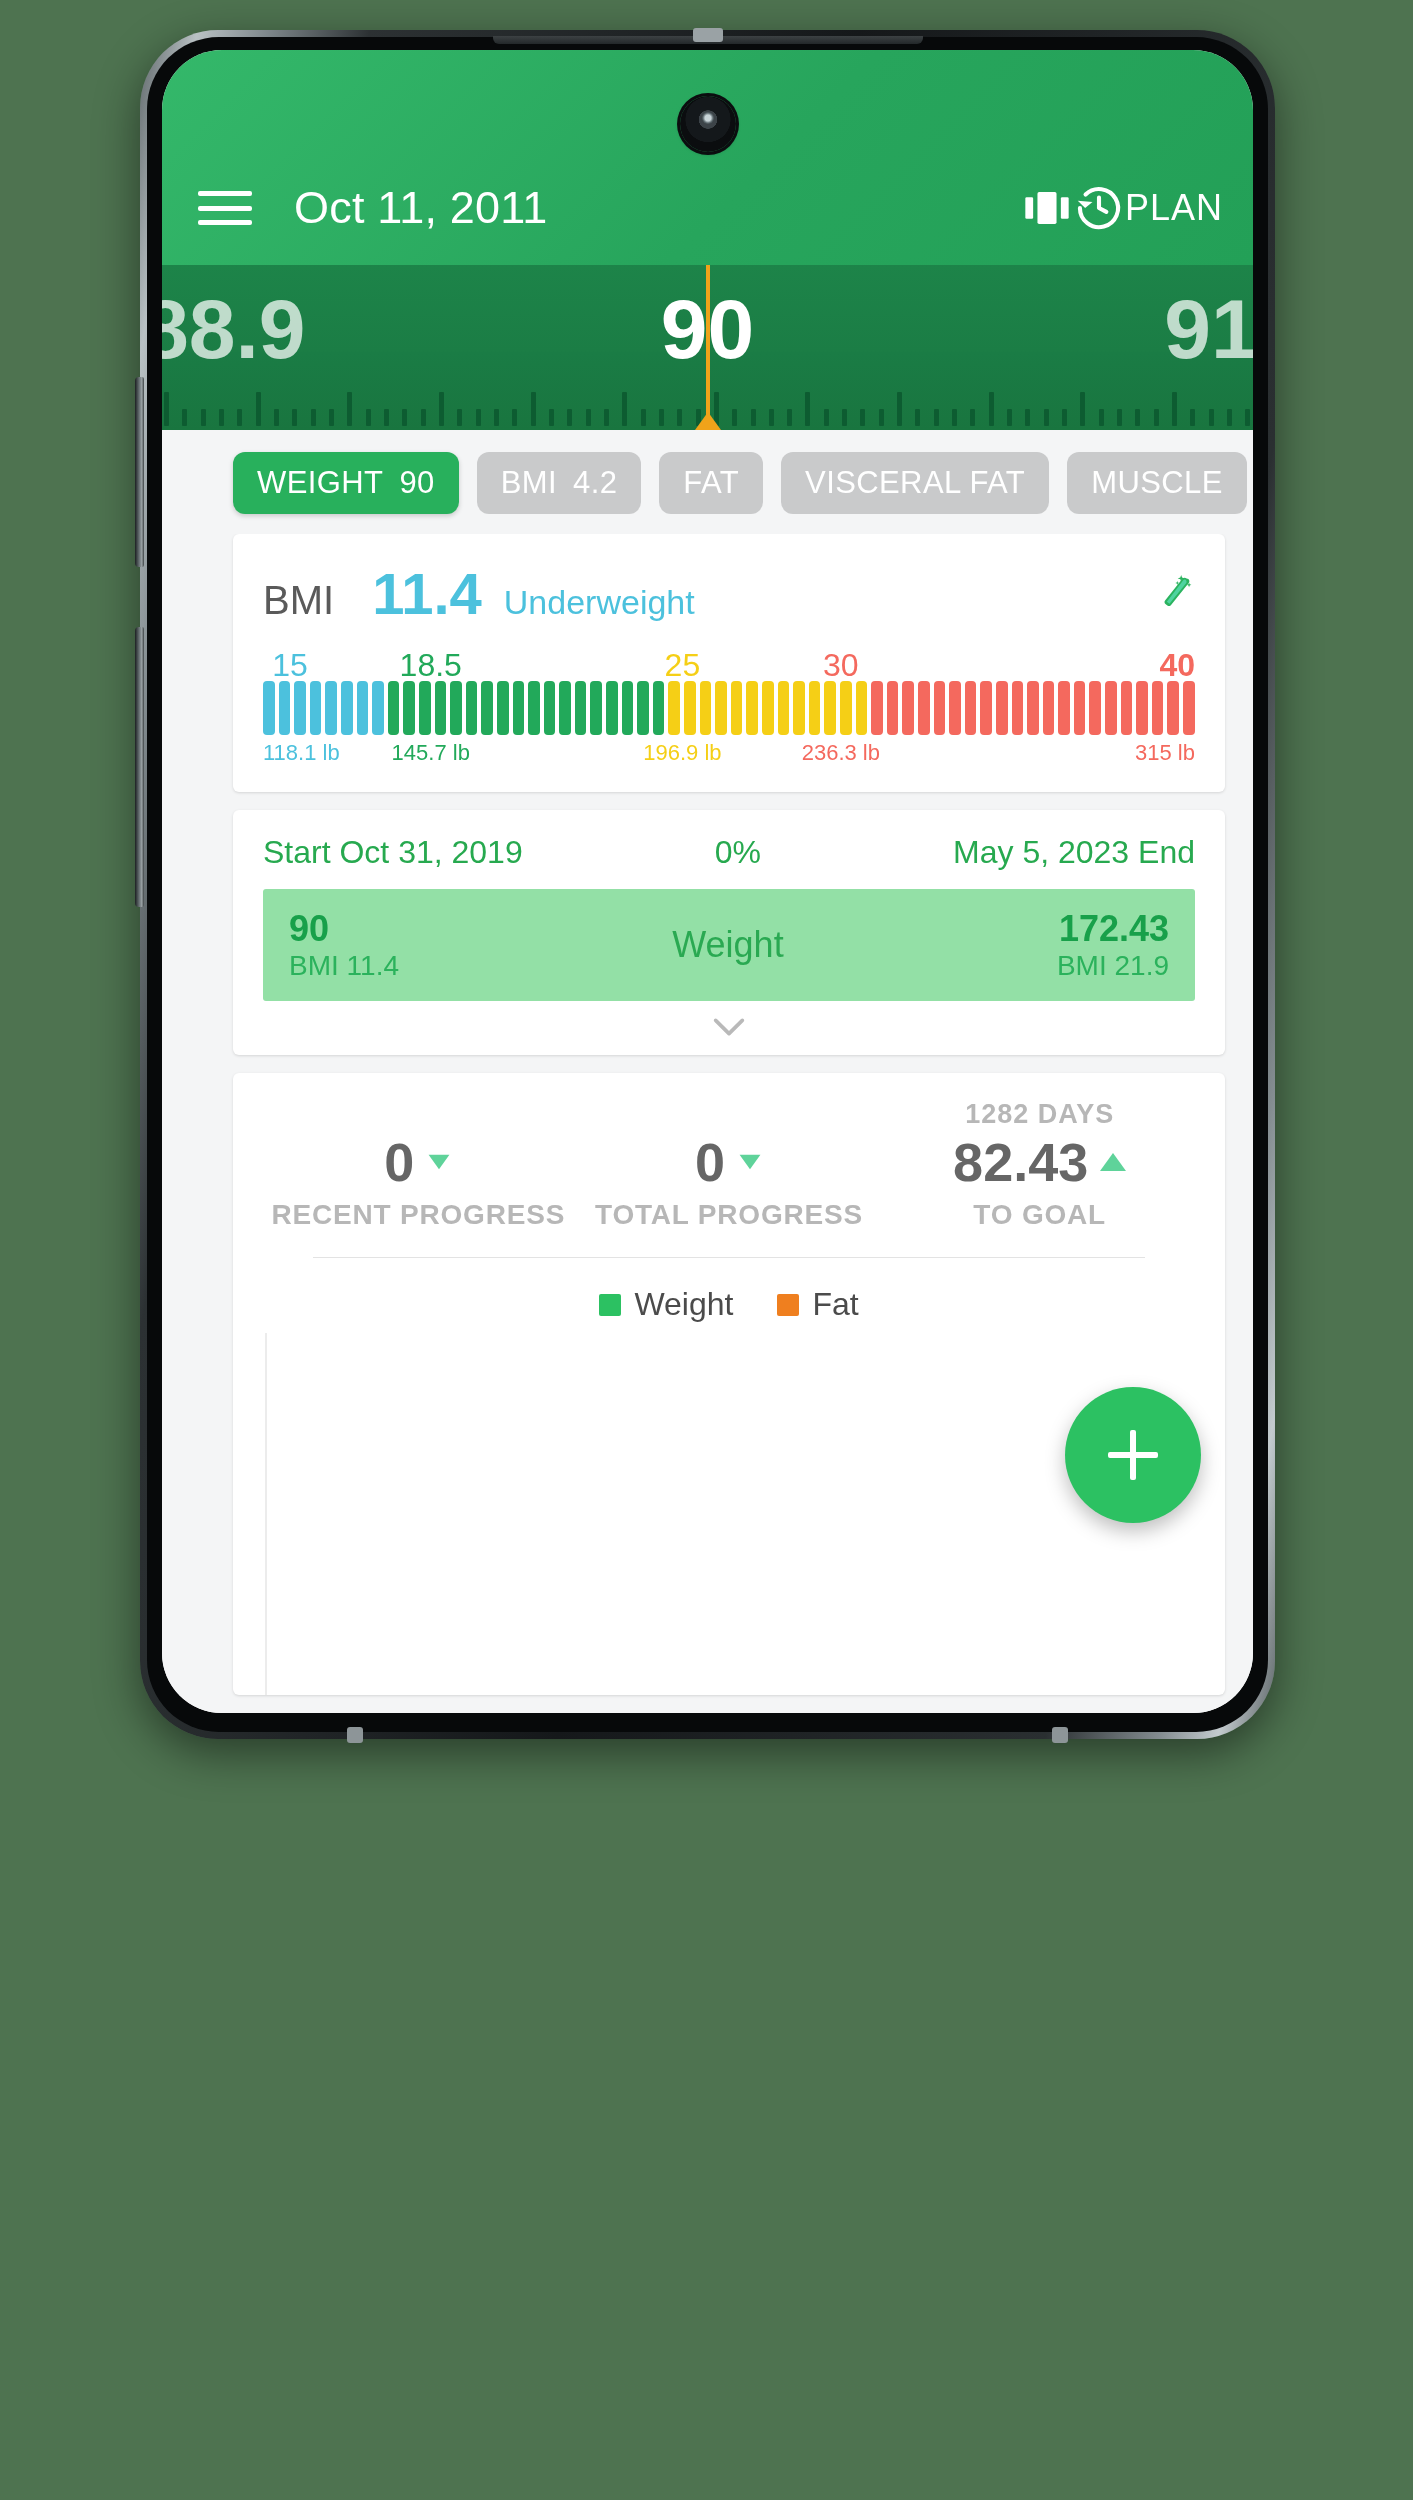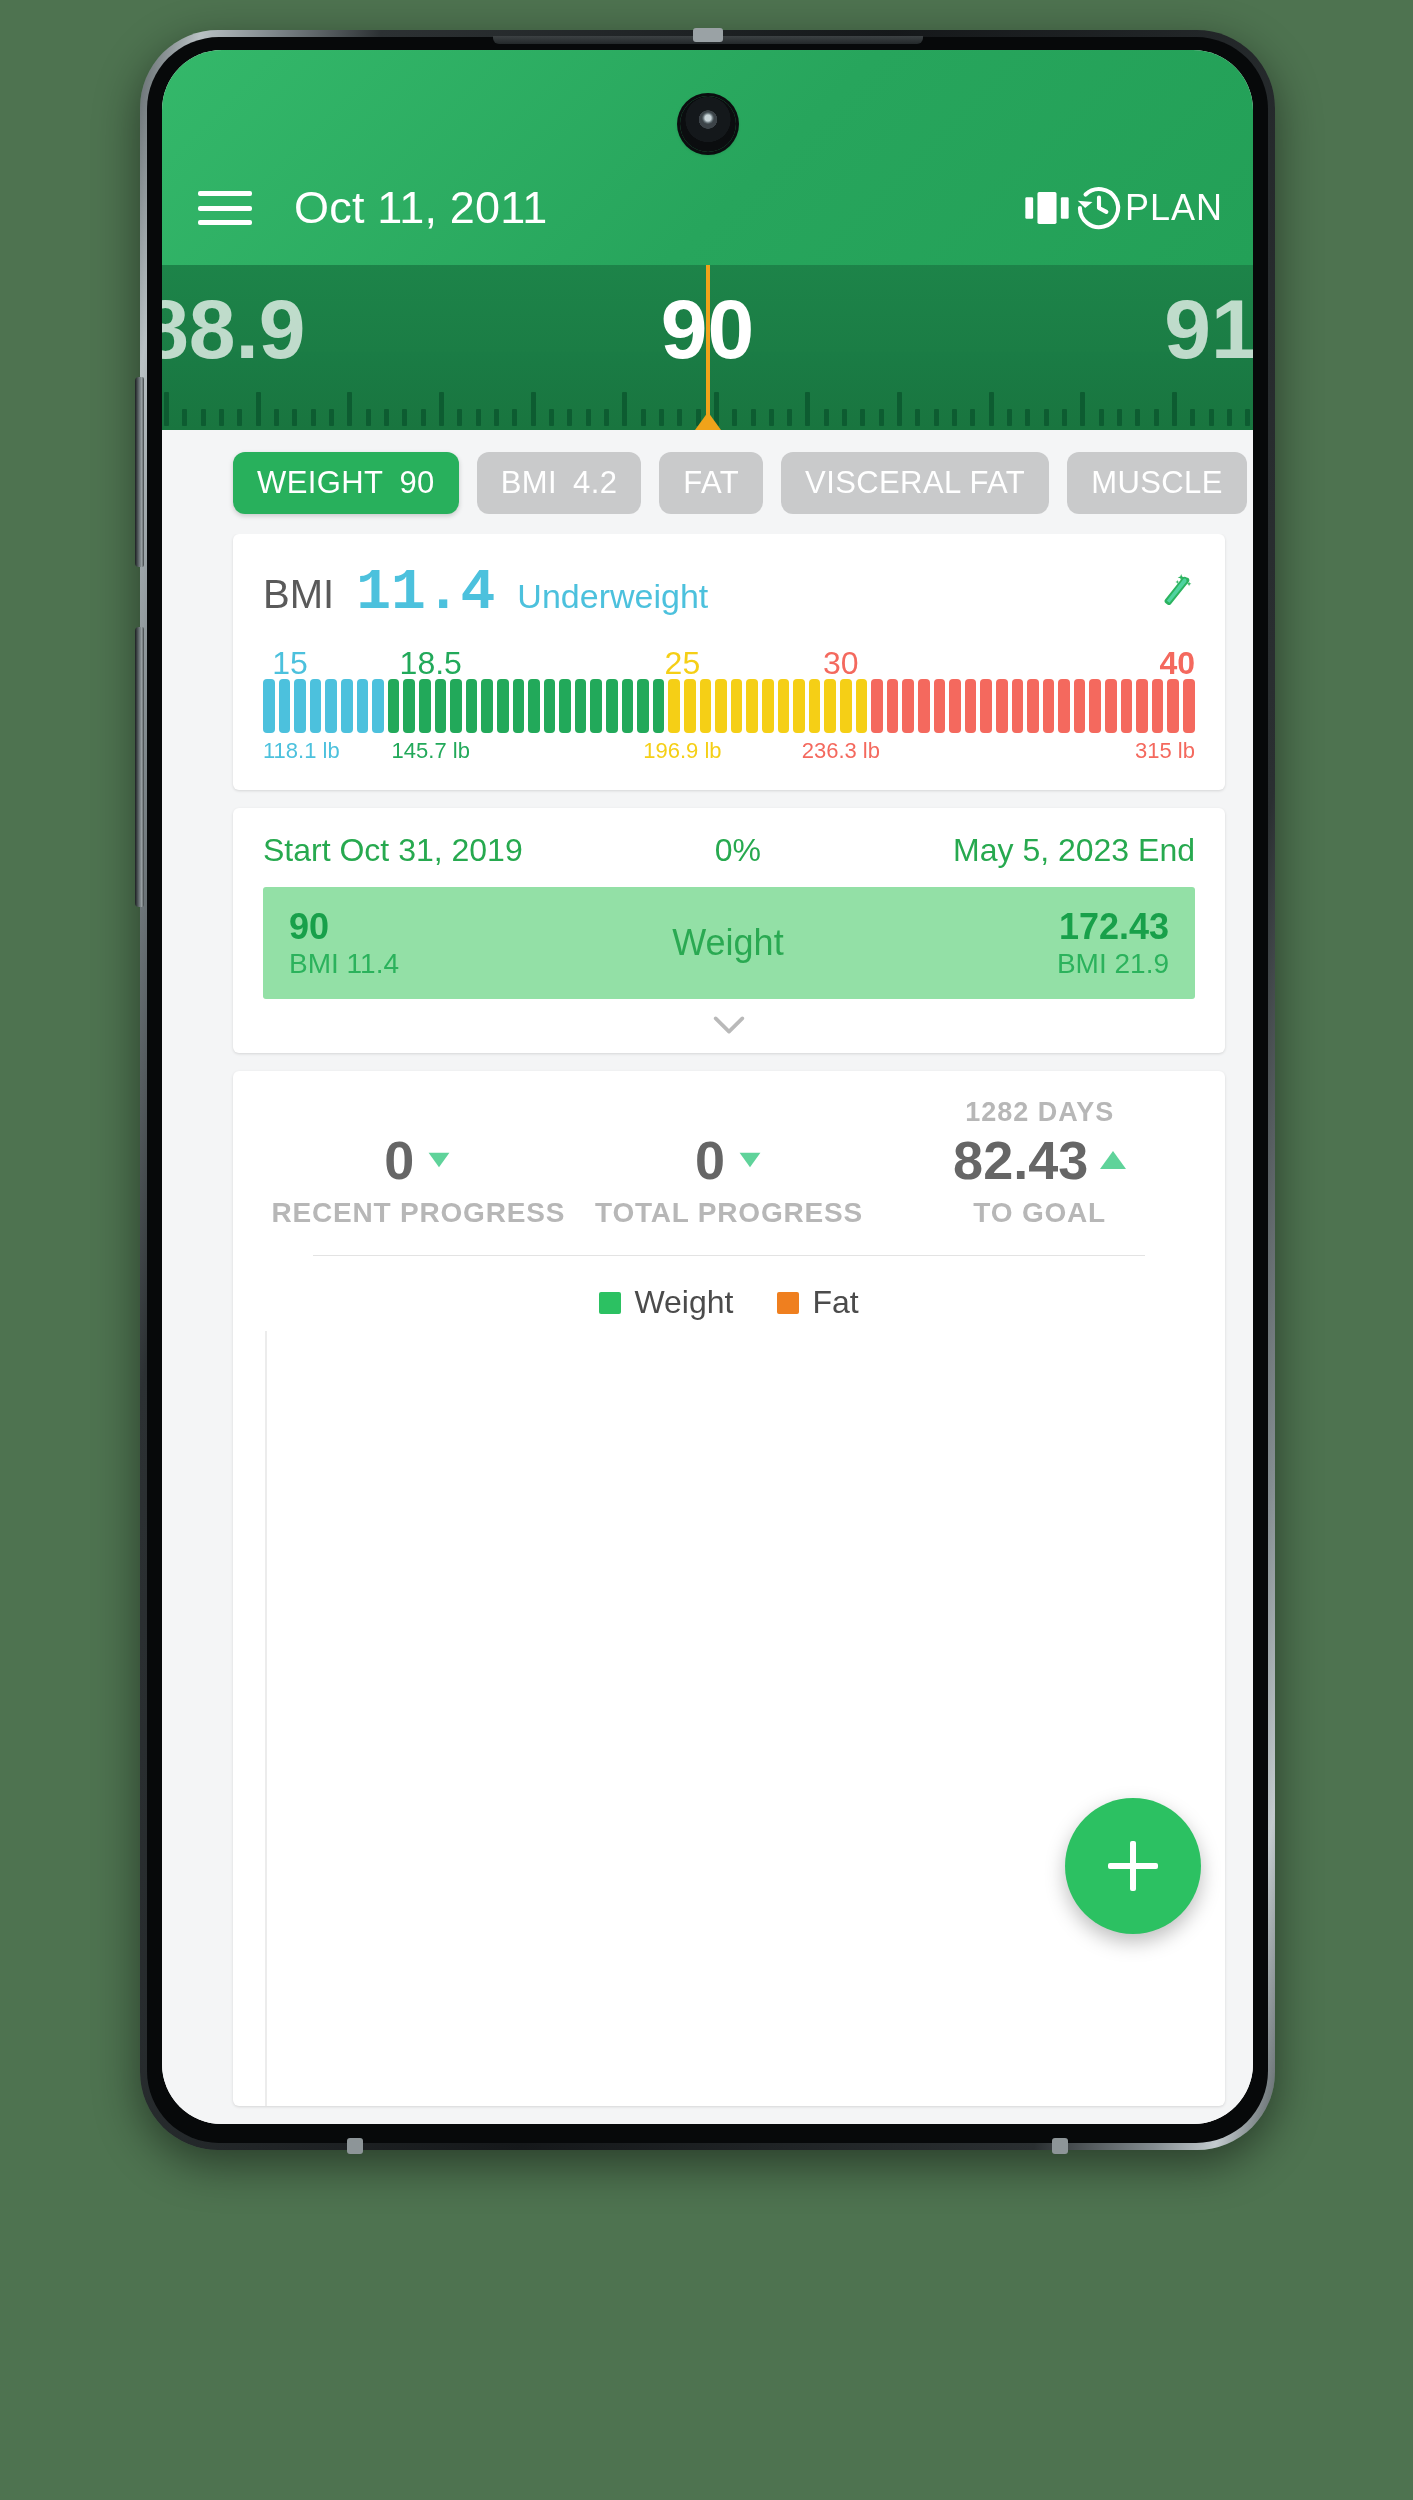--- a/index.html
+++ b/index.html
@@ -7,21 +7,21 @@
     width: 1413px; height: 2500px;
     background: #4e7350;
     font-family: "Liberation Sans", sans-serif;
     overflow: hidden;
   }
 
   
   #phone-frame {
     position: absolute;
     left: 140px; top: 30px;
-    width: 1135px; height: 2120px;
+    width: 1135px; height: 1709px;
     border-radius: 78px;
     background: linear-gradient(100deg,#5d6568 0%,#b9c1c4 4%,#7d868a 9%,#2c3133 16%,#15181a 50%,#2a2f31 84%,#848d91 92%,#c3cbce 96%,#5a6265 100%);
     padding: 7px;
     box-shadow: 0 14px 46px rgba(0,0,0,.48);
   }
   #phone-body {
     position: relative;
     width: 100%; height: 100%;
     border-radius: 72px;
     background: #07090a;
@@ -166,21 +166,21 @@
     background: #fff;
     margin: 0 28px 18px 28px;
     border-radius: 6px;
     box-shadow: 0 1px 3px rgba(0,0,0,.13);
   }
 
   
   #bmi-card { padding: 26px 30px 22px 30px; }
   #bmi-head { display: flex; align-items: baseline; }
   #bmi-label { font-size: 40px; color: #5a5a5a; }
-  #bmi-value { font-size: 58px; color: #4cc1dd; font-weight: 700; margin-left: 22px; font-family: Liberation Mono, monospace; }
+  #bmi-value { font-size: 58px; color: #4cc1dd; font-weight: 700; margin-left: 38px; }
   #bmi-status { font-size: 34px; color: #4cc1dd; margin-left: 22px; }
   #bmi-wand { margin-left: auto; width: 42px; height: 42px; align-self: center; }
   #bmi-scale { margin-top: 20px; position: relative; }
   #bmi-scale-top, #bmi-scale-bottom {
     position: relative; height: 34px;
   }
   #bmi-scale-bottom { height: 30px; margin-top: 5px; }
   .bmi-tick-top { position: absolute; font-size: 32px; transform: translateX(-50%); white-space: nowrap; }
   .bmi-tick-bot { position: absolute; font-size: 22px; transform: translateX(-50%); white-space: nowrap; }
   #bmi-bars { display: flex; gap: 4px; height: 54px; align-items: stretch; }

